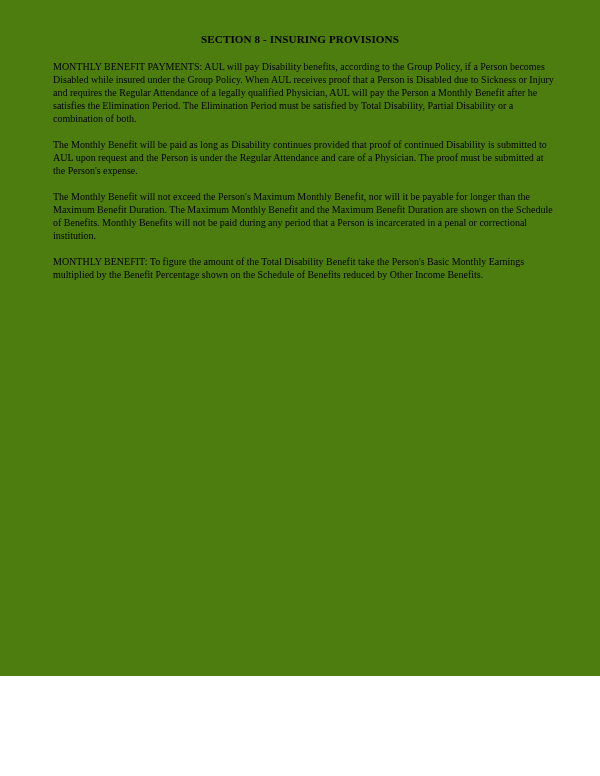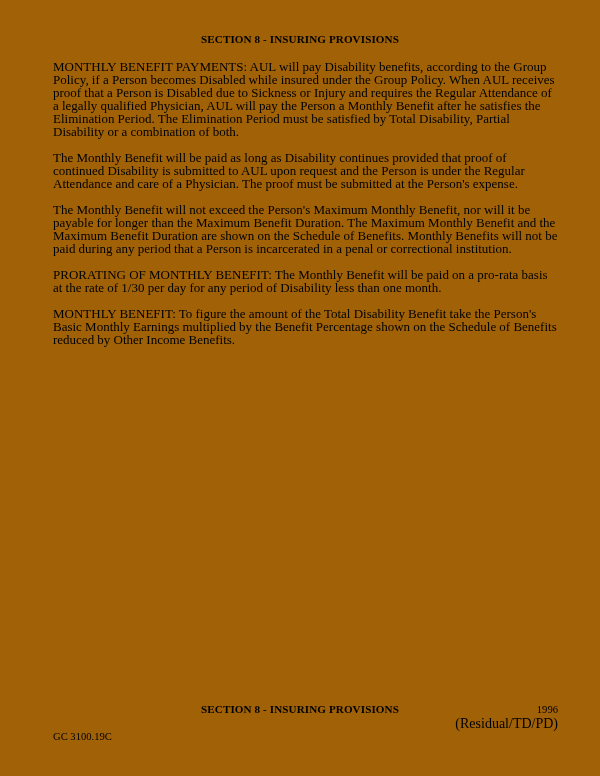--- a/index.html
+++ b/index.html
@@ -8,22 +8,22 @@
     padding: 0;
     background: #ffffff;
   }
   body {
     font-family: "Liberation Serif", "DejaVu Serif", serif;
     color: #000000;
   }
   .page {
     position: relative;
     width: 600px;
-    height: 776px;
-    background: #a16207;
+    height: 676px;
+    background: #4d7c0f;
     overflow: hidden;
     box-sizing: border-box;
   }
   .page-title {
     position: absolute;
     top: 33px;
     left: 53px;
     width: 494px;
     text-align: center;
     font-weight: bold;
@@ -31,21 +31,21 @@
     letter-spacing: 0.1px;
     line-height: 13px;
   }
   .body-col {
     position: absolute;
     top: 60px;
     left: 53px;
     width: 505px;
   }
   .para {
-    font-size: 13px;
+    font-size: 10px;
     line-height: 13.1px;
     text-align: left;
     margin: 0 0 12.6px 0;
     word-spacing: -0.05px;
   }
   .para:last-child {
     margin-bottom: 16px;
   }
   .footer {
     position: absolute;
@@ -92,21 +92,20 @@
 <body>
 
 <div class="page">
 
   <div class="page-title">SECTION 8 - INSURING PROVISIONS</div>
 
   <div class="body-col">
     <p class="para">MONTHLY BENEFIT PAYMENTS: AUL will pay Disability benefits, according to the Group Policy, if a Person becomes Disabled while insured under the Group Policy. When AUL receives proof that a Person is Disabled due to Sickness or Injury and requires the Regular Attendance of a legally qualified Physician, AUL will pay the Person a Monthly Benefit after he satisfies the Elimination Period.  The Elimination Period must be satisfied by Total Disability, Partial Disability or a combination of both.</p>
     <p class="para">The Monthly Benefit will be paid as long as Disability continues provided that proof of continued Disability is submitted to AUL upon request and the Person is under the Regular Attendance and care of a Physician. The proof must be submitted at the Person's expense.</p>
     <p class="para">The Monthly Benefit will not exceed the Person's Maximum Monthly Benefit, nor will it be payable for longer than the Maximum Benefit Duration. The Maximum Monthly Benefit and the Maximum Benefit Duration are shown on the Schedule of Benefits.  Monthly Benefits will not be paid during any period that a Person is incarcerated in a penal or correctional institution.</p>
-    <p class="para">PRORATING OF MONTHLY BENEFIT: The Monthly Benefit will be paid on a pro-rata basis at the rate of 1/30 per day for any period of Disability less than one month.</p>
     <p class="para">MONTHLY BENEFIT: To figure the amount of the Total Disability Benefit take the Person's Basic Monthly Earnings multiplied by the Benefit Percentage shown on the Schedule of Benefits reduced by Other Income Benefits.</p>
   </div>
 
   <div class="footer">
     <div class="footer-row">
       <span class="footer-left">GC 3100.19C</span>
       <span class="footer-center">SECTION 8 - INSURING PROVISIONS</span>
       <span class="footer-right">1996</span>
     </div>
     <div class="footer-sub">(Residual/TD/PD)</div>

